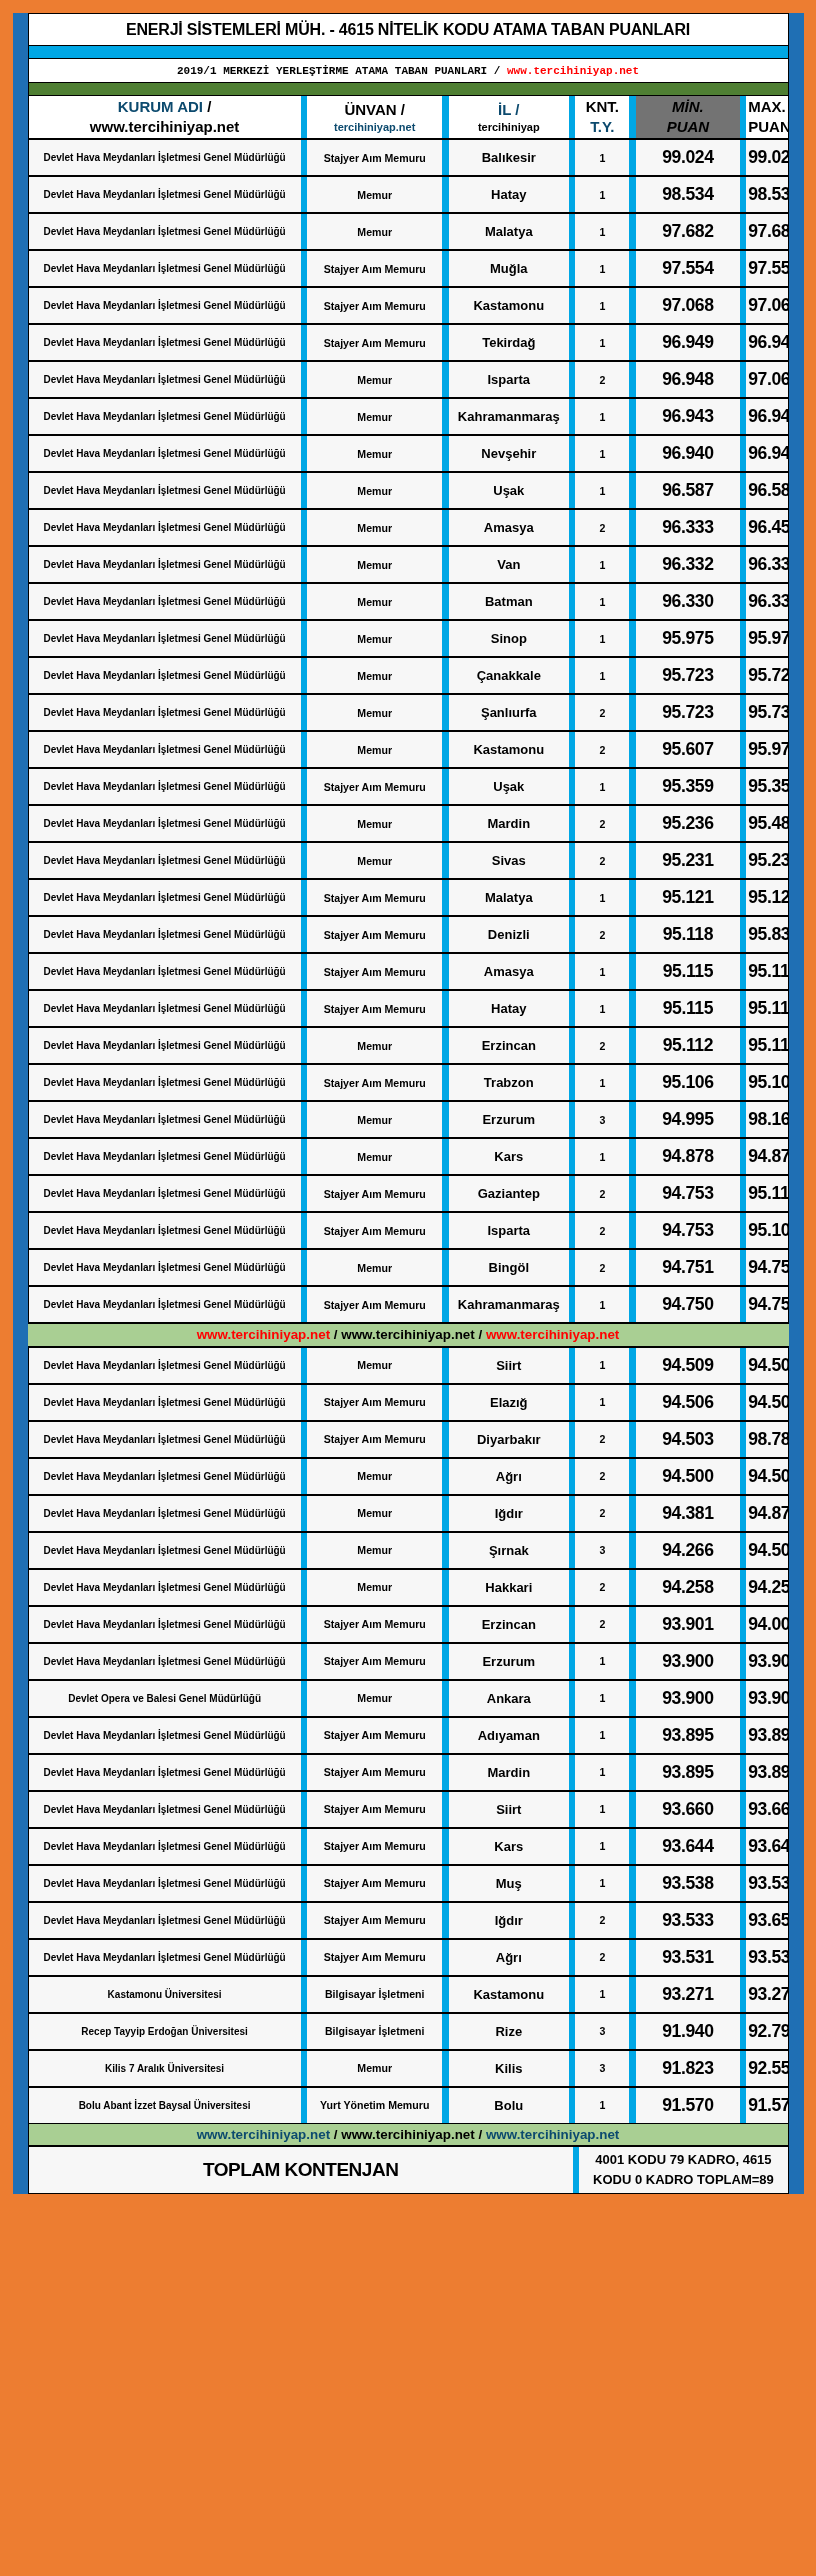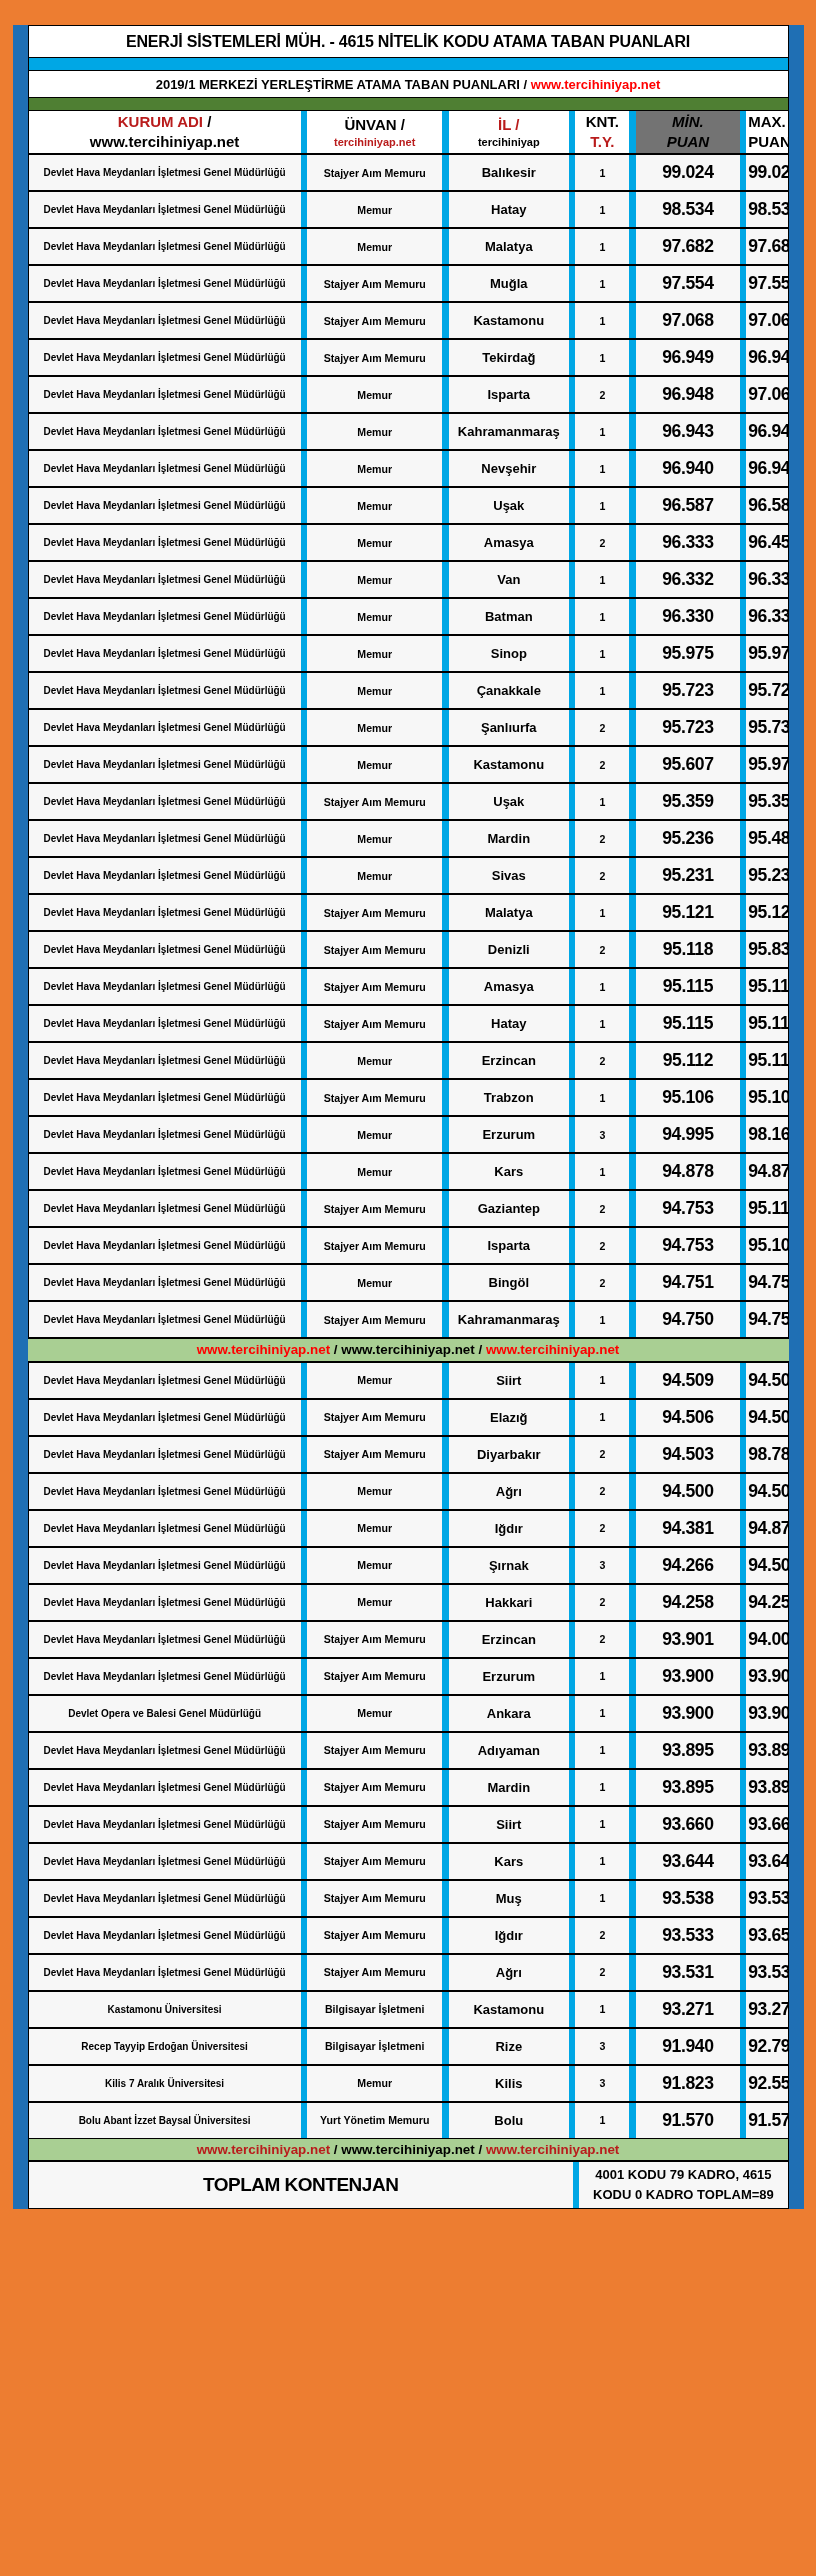--- a/index.html
+++ b/index.html
@@ -9,21 +9,21 @@
     font-family:"Liberation Sans", sans-serif;
     -webkit-font-smoothing:antialiased;
   }
   #page{
     width:816px;
     box-sizing:border-box;
     background:#ed7d31;
     padding:13px 0 13px 0;
   }
   .frame{
-    margin:12px auto;
+    margin:0 auto;
     width:791px;
     box-sizing:border-box;
     border-left:15px solid #1f6fb4;
     border-right:15px solid #1f6fb4;
     background:#ffffff;
   }
   .inner{
     background:#ffffff;
     padding:0;
   }
@@ -44,24 +44,25 @@
     white-space:nowrap;
   }
   .cyan-band{
     height:12px;
     background:#00a7e5;
     border-left:1.8px solid #000;
     border-right:1.8px solid #000;
     box-sizing:border-box;
   }
   .title-sub{
-    font-size:13px;
+    font-size:11px;
     padding:5.5px 3.7px 5.5px 3.7px;
     color:#000;
     white-space:nowrap;
+    font-family:Liberation Mono, monospace;
   }
   .title-sub .red{color:#ff0000;}
   .green-band{
     height:12px;
     background:#4f7f33;
     border-left:1.8px solid #000;
     border-right:1.8px solid #000;
     box-sizing:border-box;
   }
 
@@ -97,21 +98,21 @@
     font-weight:bold;
     text-align:center;
     font-size:15px;
     line-height:1.35;
     color:#000;
     padding:4.6px 1.8px;
   }
   thead th.yellow{background:#737373;font-style:italic;}
   th .l1{display:block;}
   th .l2{display:block;}
-  .red{color:#b91c1c;}
+  .red{color:#0c4a6e;}
   .blk{color:#000;}
   th .small{font-size:11px;}
 
   tbody td{
     background:#f7f7f7;
     font-size:10.6px;
     font-weight:bold;
     text-align:center;
     line-height:1.35;
     color:#000;

